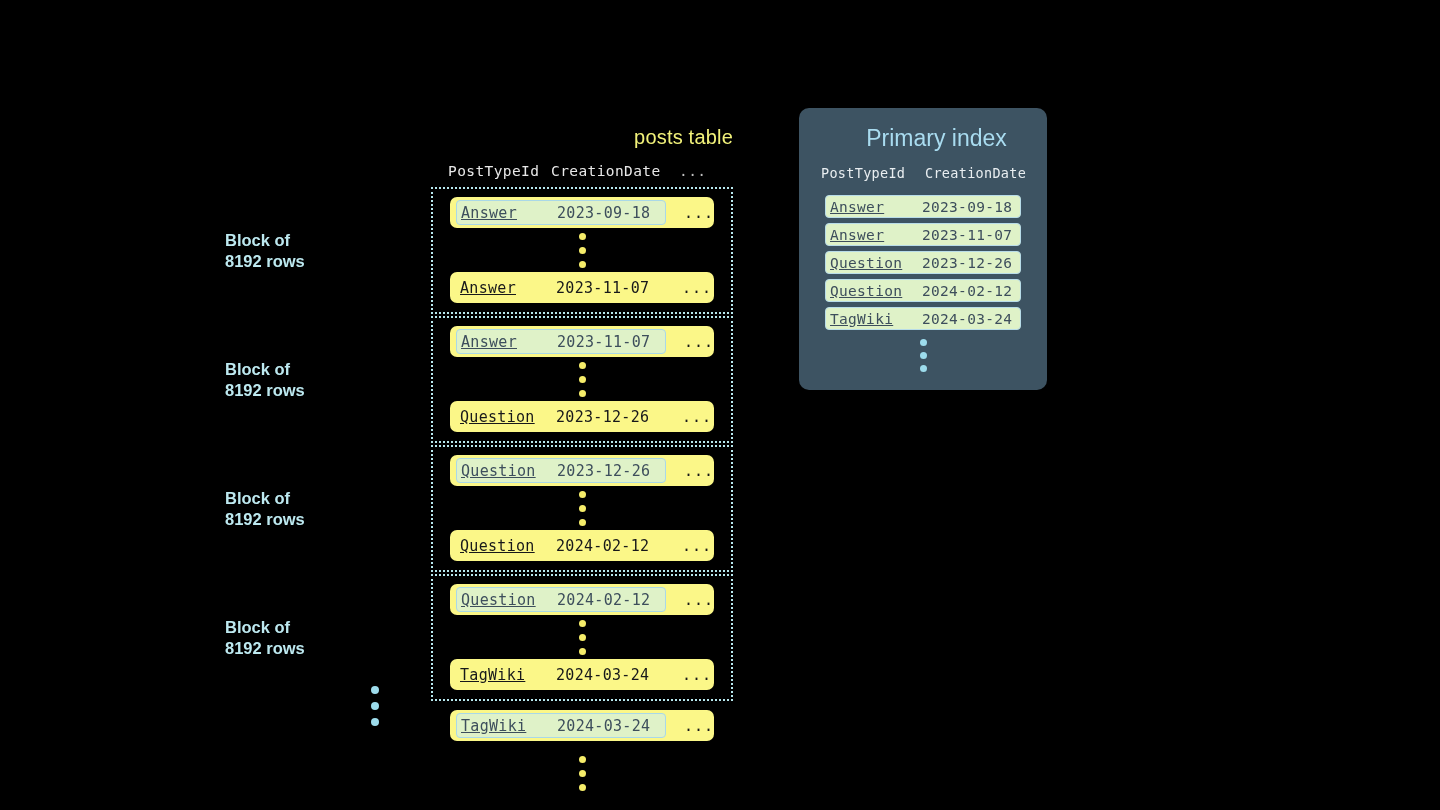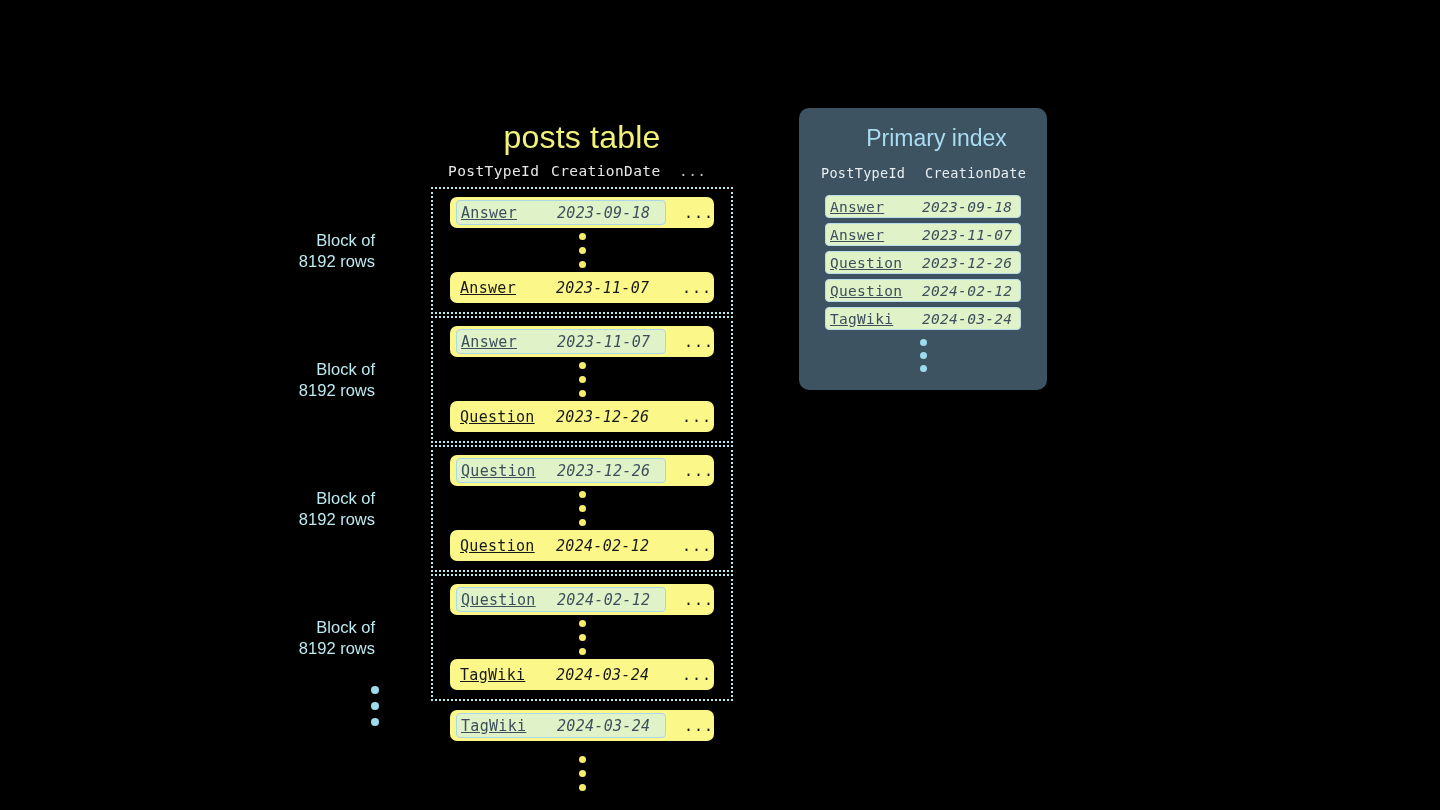--- a/index.html
+++ b/index.html
@@ -22,23 +22,23 @@
   
   #posts-table {
     position: absolute;
     left: 431px;
     top: 120px;
     width: 302px;
   }
 
   .table-title {
     color: #f2f27a;
-    font-size: 32px;
+    font-size: 20px;
     font-weight: 400;
-    text-align: center;
+    text-align: right;
     letter-spacing: 0.2px;
     line-height: 34px;
     white-space: nowrap;
   }
 
   .col-headers {
     position: relative;
     height: 24px;
     margin-top: 9px;
     font-family: "DejaVu Sans Mono", monospace;
@@ -63,25 +63,26 @@
     padding: 8px 0 9px 0;
   }
 
   .block-label {
     position: absolute;
     right: 100%;
     top: 50%;
     transform: translateY(-50%);
     margin-right: 58px;
     width: 150px;
-    text-align: right;
+    text-align: left;
     color: #bde9f0;
     font-size: 16.5px;
     line-height: 21px;
     white-space: nowrap;
+    font-weight: bold;
   }
 
   
   .row {
     position: relative;
     height: 31px;
     margin: 0 auto;
     width: 264px;
     background: #fbf788;
     border-radius: 7px;
@@ -112,21 +113,20 @@
     color: #17181a;
     letter-spacing: 0.3px;
     white-space: nowrap;
     text-decoration: underline;
   }
   .cell-date {
     width: 104px;
     color: #17181a;
     letter-spacing: 0.3px;
     white-space: nowrap;
-    font-style: italic;
   }
   .row.highlighted .cell-type,
   .row.highlighted .cell-date {
     color: #3d4e5c;
   }
 
   .cell-more {
     margin-left: 18px;
     color: #17181a;
     letter-spacing: 1px;

